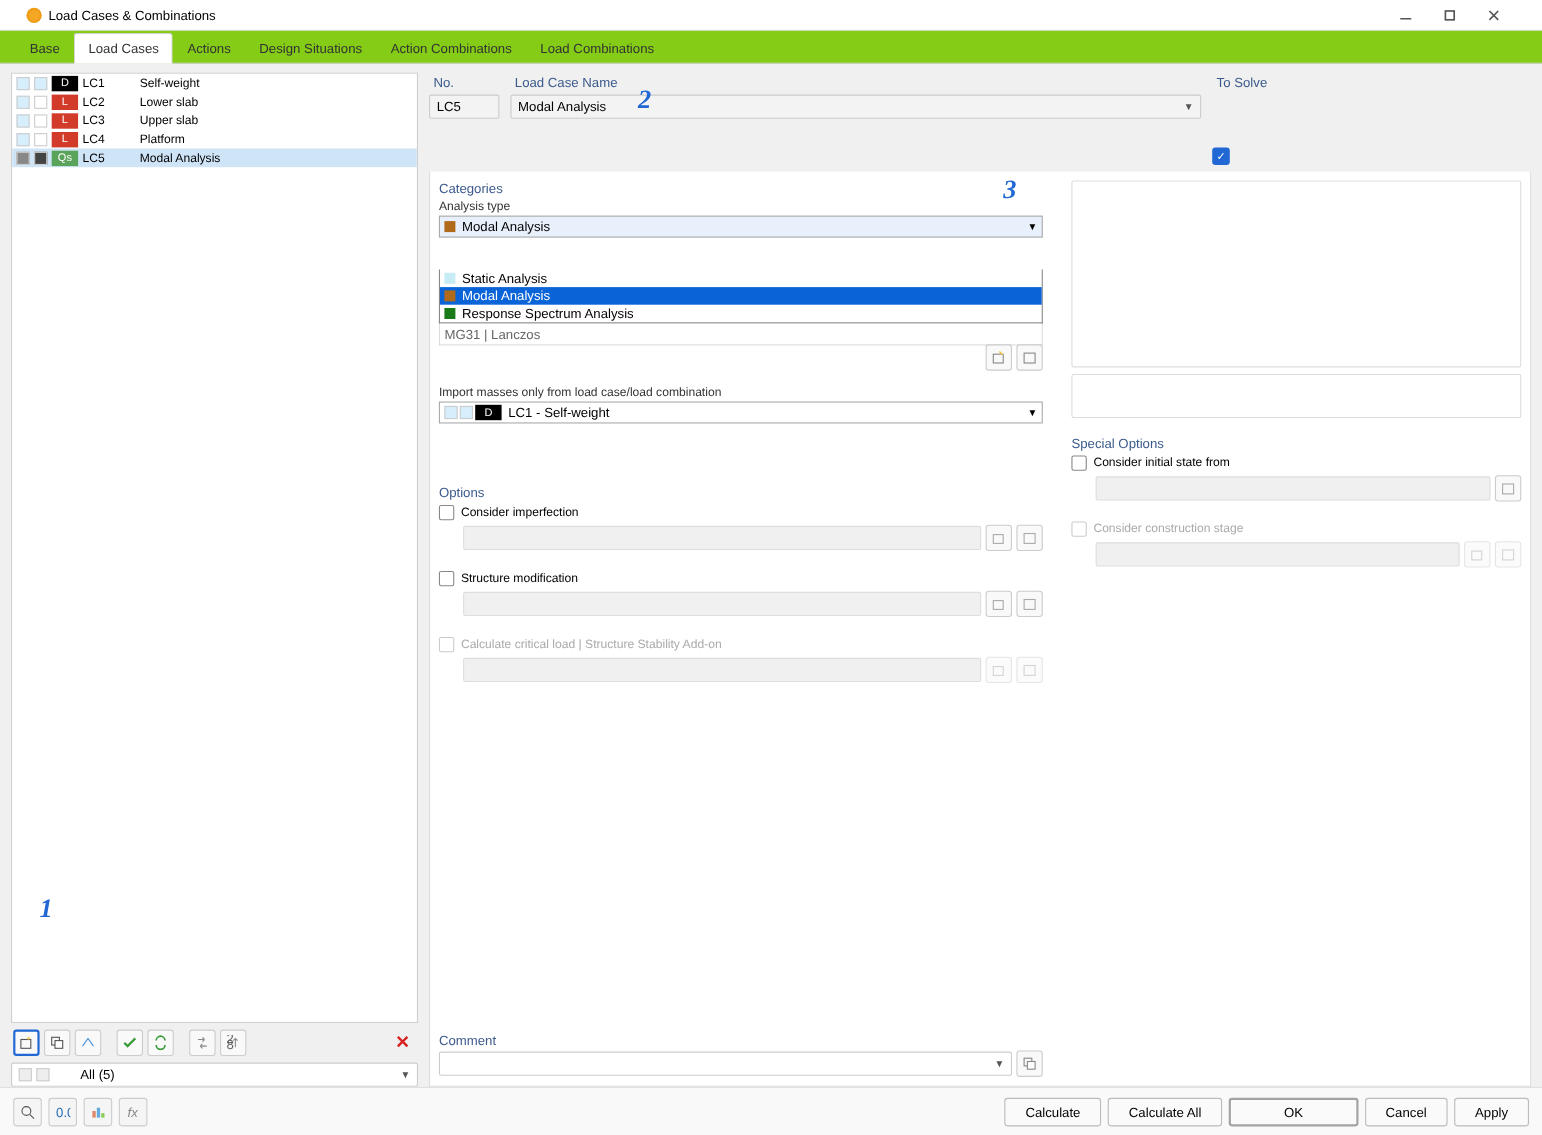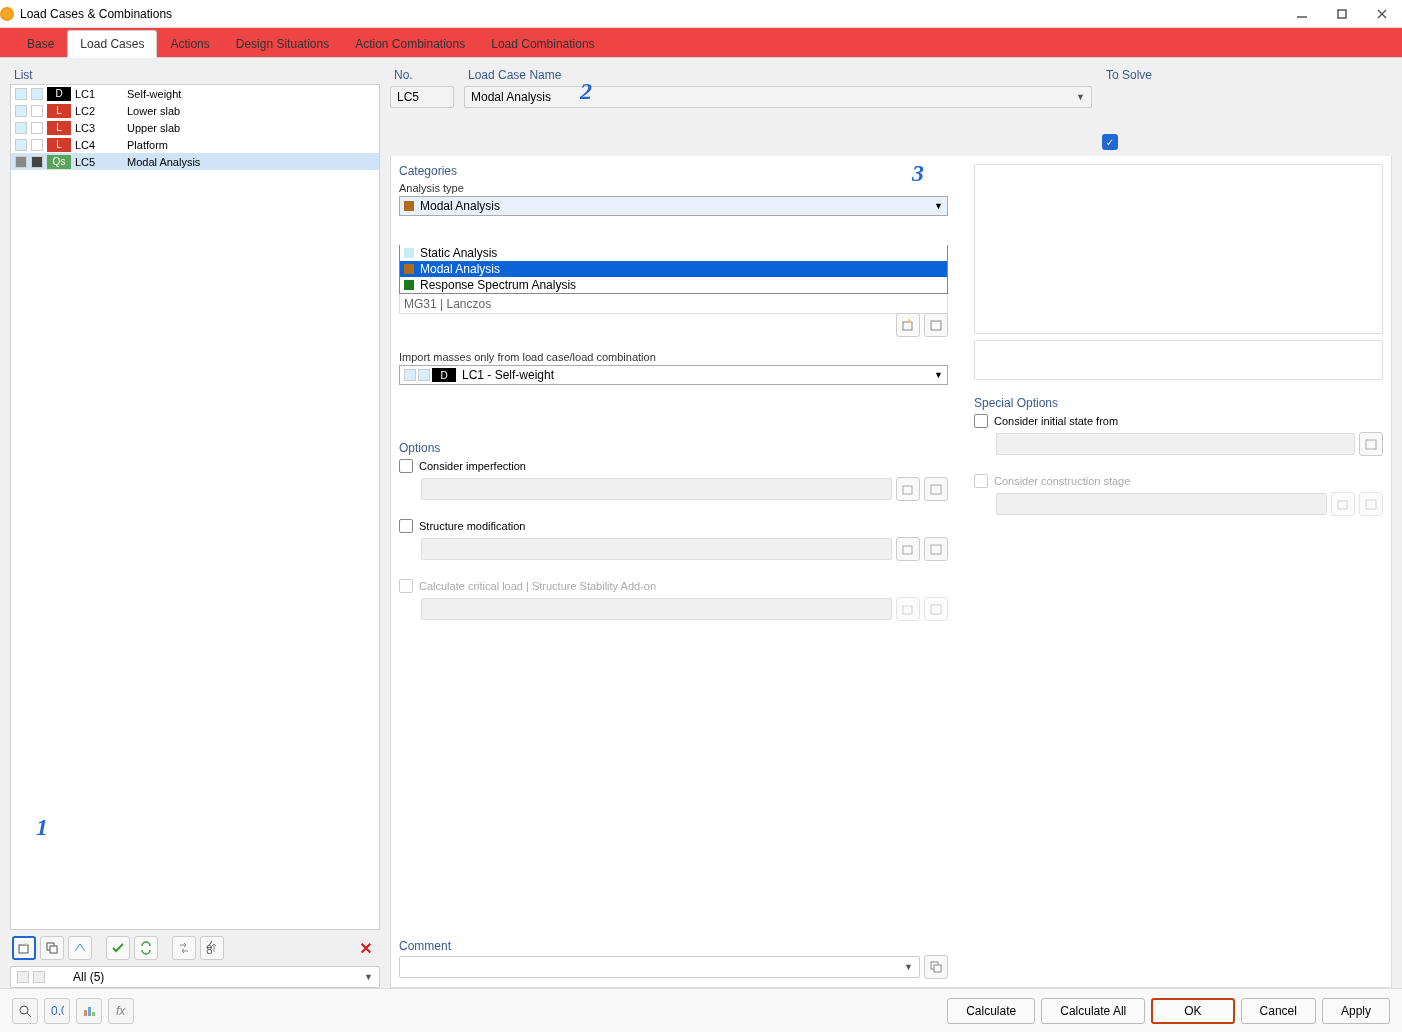--- a/index.html
+++ b/index.html
@@ -1,26 +1,26 @@
 <!DOCTYPE html>
 <html><head>
 <meta charset="utf-8">
 <style>
 * { box-sizing: border-box; margin: 0; padding: 0; font-family: "Segoe UI", Tahoma, sans-serif; font-size: 12px; }
 body { background: #f0f0f0; width: 1402px; height: 1032px; overflow: hidden; position: relative; }
 
 
-.titlebar { height: 28px; background: #fff; border-bottom: 1px solid #ddd; display: flex; align-items: center; padding: 0 0; }
+.titlebar { height: 28px; background: #fff; border-bottom: 1px solid #ddd; display: flex; align-items: center; padding: 0 24px; }
 .titlebar-icon { width: 14px; height: 14px; margin-right: 6px; background: radial-gradient(circle, #f5a623 40%, #e08a00 100%); border-radius: 50%; }
 .titlebar-title { flex: 1; font-size: 12px; }
 .titlebar-controls { display: flex; gap: 0; }
 .titlebar-btn { width: 40px; height: 28px; display: flex; align-items: center; justify-content: center; cursor: pointer; }
 
 
-.tabbar { height: 30px; background: #ef4444; border-bottom: 1px solid #d0d0d0; display: flex; align-items: flex-end; padding: 0 14px; }
+.tabbar { height: 30px; background: #84cc16; border-bottom: 1px solid #d0d0d0; display: flex; align-items: flex-end; padding: 0 14px; }
 .tab { padding: 6px 12px; border: 1px solid transparent; border-bottom: none; cursor: pointer; color: #333; }
 .tab.active { background: #fff; border-color: #d0d0d0; border-bottom: 1px solid #fff; margin-bottom: -1px; border-radius: 3px 3px 0 0; }
 
 
 .main { display: flex; height: calc(100% - 28px - 30px - 44px); padding: 8px 10px 0 10px; gap: 10px; }
 .left-panel { width: 370px; display: flex; flex-direction: column; }
 .right-panel { flex: 1; display: flex; flex-direction: column; gap: 6px; }
 
 
 .panel-header { color: #3b5a8c; font-size: 12px; padding: 2px 4px; font-weight: normal; }
@@ -87,21 +87,21 @@
 
 .empty-box { background: #fff; border: 1px solid #ddd; border-radius: 2px; }
 .empty-box.small { height: 170px; }
 .comment-field { display: flex; align-items: center; gap: 4px; }
 .comment-input { flex: 1; height: 22px; border: 1px solid #ccc; background: #fff; border-radius: 2px; display: flex; align-items: center; padding: 0 6px; }
 
 
 .footer { position: absolute; bottom: 0; left: 0; right: 0; height: 44px; background: #f9f9f9; border-top: 1px solid #ddd; display: flex; align-items: center; padding: 0 12px; gap: 6px; }
 .footer .spacer { flex: 1; }
 .footer-btn { height: 26px; padding: 0 18px; border: 1px solid #bbb; background: #fafafa; border-radius: 3px; cursor: pointer; font-size: 12px; }
-.footer-btn.primary { border: 2px solid #c2410c; padding: 0 31px; }
+.footer-btn.primary { border: 2px solid #a3a3a3; padding: 0 48px; }
 .ftool { width: 26px; height: 26px; border: 1px solid #ccc; background: #f5f5f5; border-radius: 3px; display: flex; align-items: center; justify-content: center; font-size: 11px; cursor: pointer; }
 
 
 .annot { position: absolute; font-size: 24px; font-weight: bold; color: #2168d4; font-style: italic; font-family: "Times New Roman", serif; pointer-events: none; }
 
 svg.icon { width: 14px; height: 14px; }
 .x-red { color: #d92020; font-weight: bold; font-size: 16px; }
 </style>
 </head>
 <body>
@@ -134,21 +134,20 @@
   <div class="tab active">Load Cases</div>
   <div class="tab">Actions</div>
   <div class="tab">Design Situations</div>
   <div class="tab">Action Combinations</div>
   <div class="tab">Load Combinations</div>
 </div>
 
 <div class="main">
 
   <div class="left-panel">
-    <div class="panel-header">List</div>
     <div class="list-box" id="list-box">
         <div class="list-row">
           <span class="swatch1" style="background:#d7eefc"></span>
           <span class="swatch1" style="background:#d7eefc"></span>
           <span class="badge" style="background:#000000">D</span>
           <span class="lc-code">LC1</span>
           <span class="lc-name">Self-weight</span>
         </div>
         <div class="list-row">
           <span class="swatch1" style="background:#d7eefc"></span>

